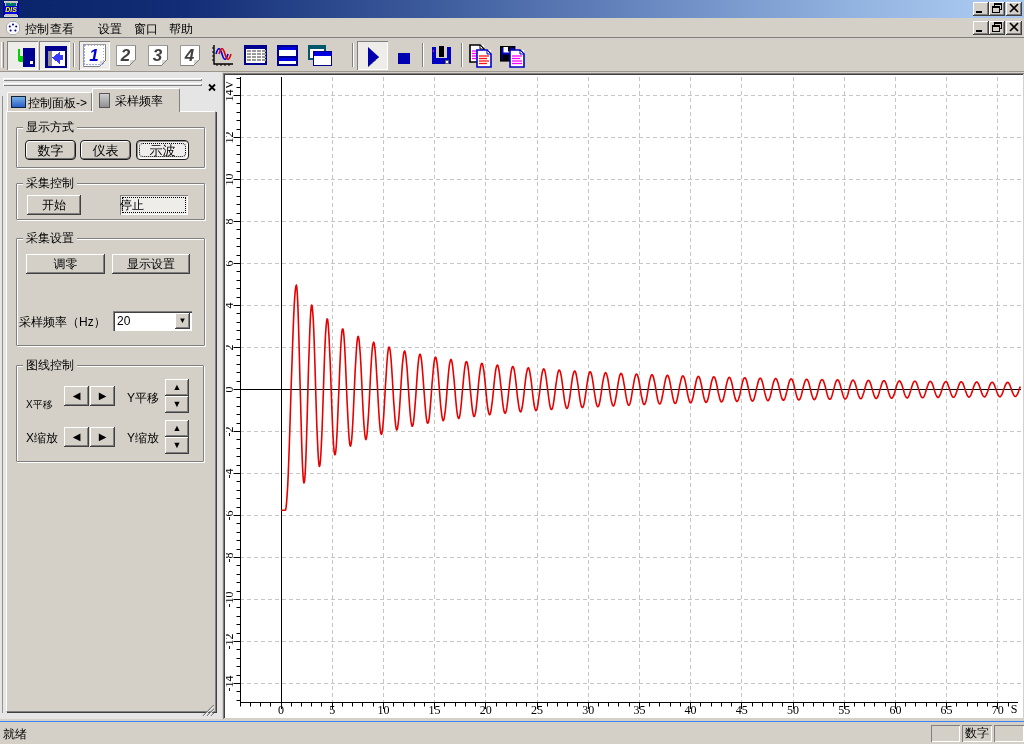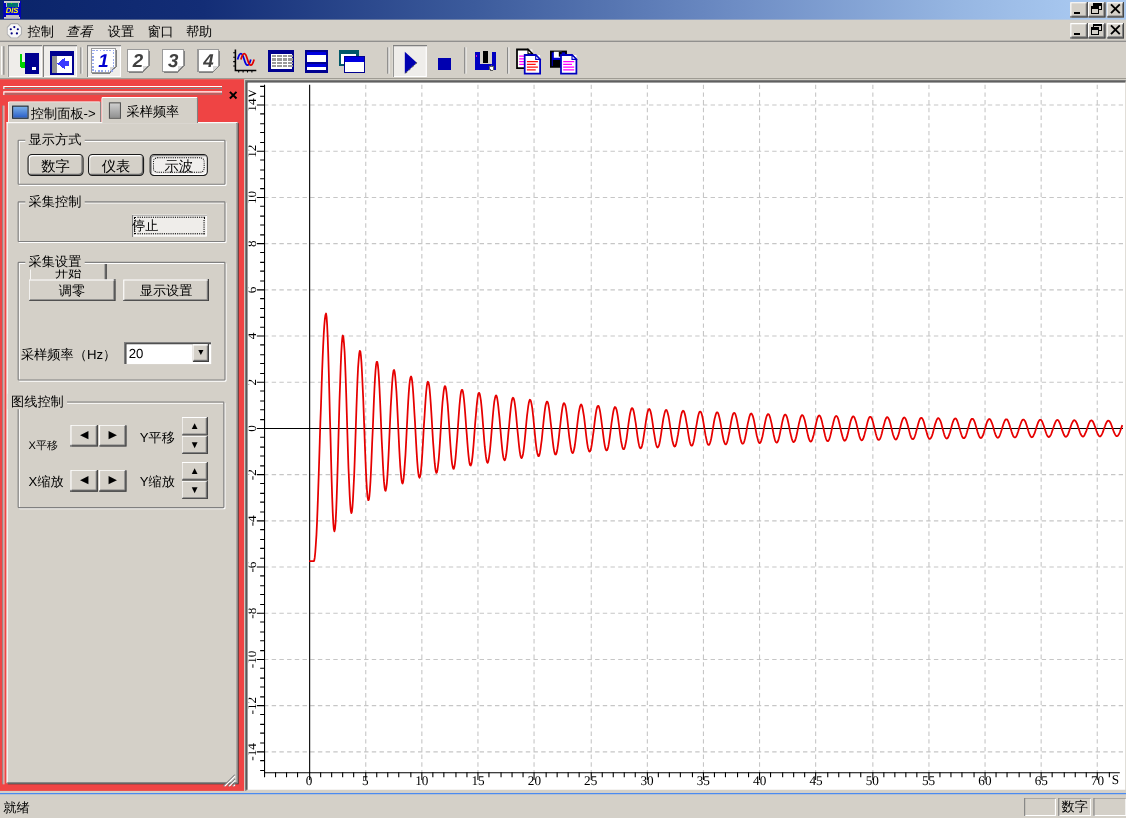--- a/index.html
+++ b/index.html
@@ -12,21 +12,21 @@
 #menubar{left:0;top:18px;width:1024px;height:20px;background:#d4d0c8;border-bottom:1px solid #808080;}
 .menuitem{top:3px;font-size:12px;color:#000;}
 
 #toolbar{left:0;top:39px;width:1024px;height:33px;background:#d4d0c8;border-bottom:1px solid #9a968e;}
 .tgrip{left:1px;top:3px;width:3px;height:26px;border-left:1px solid #fff;border-right:1px solid #808080;}
 .tsep{top:4px;width:2px;height:24px;border-left:1px solid #808080;border-right:1px solid #fff;}
 .tbtn{top:2px;width:31px;height:29px;}
 .tbtn.checked{background:#efedea;box-shadow:inset 1px 1px 0 #808080,inset -1px -1px 0 #fff;}
 .dither{background-image:linear-gradient(45deg,#d4d0c8 25%,transparent 25%,transparent 75%,#d4d0c8 75%),linear-gradient(45deg,#d4d0c8 25%,transparent 25%,transparent 75%,#d4d0c8 75%);background-size:2px 2px;background-position:0 0,1px 1px;background-color:#fff;}
 
-#pane{left:0;top:72px;width:222px;height:647px;background:#ef4444;}
+#pane{left:0;top:72px;width:222px;height:647px;background:#e5e5e5;}
 .griplines{left:3px;top:6px;width:199px;height:3px;box-shadow:inset 1px 1px 0 #fff,inset -1px -1px 0 #808080;}
 .tab{font-size:12px;color:#000;background:#d4d0c8;border:1px solid #808080;border-bottom:none;border-top:1px solid #fff;border-left:1px solid #fff;border-radius:2px 2px 0 0;}
 .groupbox{border:1px solid #808080;box-shadow:1px 1px 0 #fff,inset 1px 1px 0 #fff;border-radius:1px;}
 .grouplabel{top:-8px;left:7px;background:#d4d0c8;padding:0 3px;font-size:12px;line-height:14px;}
 .btn{background:#d4d0c8;box-shadow:inset -1px -1px 0 #404040,inset 1px 1px 0 #fff,inset -2px -2px 0 #808080;font-size:12px;text-align:center;color:#000;}
 .rbtn{background:#d4d0c8;border:1px solid #1a1a1a;border-radius:4px;box-shadow:inset -1px -1px 0 #707070,inset 1px 1px 0 #fff;font-size:13px;text-align:center;color:#000;}
 .rbtn.checked{background:#f0eeec;box-shadow:inset 1px 1px 0 #909090,inset -1px -1px 0 #fff;}
 .focusdot{position:absolute;left:3px;top:3px;right:3px;bottom:3px;outline:1px dotted #000;border-radius:3px;}
 
 #chartwrap{left:222px;top:72px;width:802px;height:647px;background:#d4d0c8;}
@@ -63,21 +63,21 @@
 <div id="menubar" class="abs">
   <div class="abs" id="mdiicon" style="left:6px;top:3px;width:13px;height:13px;"><svg width="14" height="14" viewBox="0 0 14 14">
         <path d="M4 0.5h6l3.5 3.5v6l-3.5 3.5h-6l-3.5-3.5v-6z" fill="#f8f8f8" stroke="#b0b0b0"></path>
         <circle cx="7" cy="3.6" r="1" fill="#000080"></circle>
         <circle cx="3.8" cy="5.6" r="1" fill="#000080"></circle>
         <circle cx="10.2" cy="5.6" r="1" fill="#000080"></circle>
         <circle cx="4.6" cy="9.4" r="1" fill="#000080"></circle>
         <circle cx="9.4" cy="9.4" r="1" fill="#000080"></circle>
       </svg></div>
   <div class="abs menuitem" style="left:25px;">控制</div>
-  <div class="abs menuitem" style="left:60px;font-style:italic;">查看</div>
+  <div class="abs menuitem" style="left:50px;">查看</div>
   <div class="abs menuitem" style="left:98px;">设置</div>
   <div class="abs menuitem" style="left:134px;">窗口</div>
   <div class="abs menuitem" style="left:169px;">帮助</div>
   <div class="abs capbtn" style="left:973px;top:3px;"><svg width="14" height="12" viewBox="0 0 14 12" shape-rendering="crispEdges">
         <rect x="2" y="9" width="6" height="2" fill="#000"></rect>
       </svg></div>
   <div class="abs capbtn" style="left:989px;top:3px;"><svg width="14" height="12" viewBox="0 0 14 12" shape-rendering="crispEdges">
         <rect x="4" y="1" width="7" height="6" fill="none" stroke="#000"></rect>
         <rect x="4" y="1" width="7" height="2" fill="#000"></rect>
         <rect x="2" y="4" width="7" height="6" fill="#d4d0c8" stroke="#000"></rect>
@@ -241,35 +241,35 @@
   <div class="abs" style="left:6px;top:39px;width:210px;height:601px;border:1px solid #808080;border-top:1px solid #fff;border-left:1px solid #fff;box-shadow:1px 1px 0 #404040;background:#d4d0c8;"></div>
 
   <div class="abs groupbox" style="left:16px;top:55px;width:189px;height:41px;"></div>
   <div class="abs grouplabel" style="left:23px;top:48px;">显示方式</div>
   <div class="abs rbtn" style="left:25px;top:68px;width:51px;height:20px;line-height:19px;">数字</div>
   <div class="abs rbtn" style="left:80px;top:68px;width:51px;height:20px;line-height:19px;">仪表</div>
   <div class="abs rbtn checked" style="left:136px;top:68px;width:53px;height:20px;line-height:19px;">示波<span class="focusdot"></span></div>
 
   <div class="abs groupbox" style="left:16px;top:111px;width:189px;height:37px;"></div>
   <div class="abs grouplabel" style="left:23px;top:104px;">采集控制</div>
-  <div class="abs btn" style="left:27px;top:123px;width:70px;height:20px;line-height:20px;margin-top:43px;">开始</div>
+  <div class="abs btn" style="left:27px;top:123px;width:54px;height:20px;line-height:20px;">开始</div>
   <div class="abs" style="left:120px;top:123px;width:68px;height:20px;background:#efedea;box-shadow:inset 1px 1px 0 #808080,inset -1px -1px 0 #fff;font-size:12px;text-align:left;line-height:20px;">停止<span class="abs" style="left:3px;top:3px;right:3px;bottom:3px;outline:1px dotted #000;"></span></div>
 
   <div class="abs groupbox" style="left:16px;top:166px;width:189px;height:108px;"></div>
   <div class="abs grouplabel" style="left:23px;top:159px;">采集设置</div>
   <div class="abs btn" style="left:26px;top:182px;width:79px;height:20px;line-height:20px;">调零</div>
   <div class="abs btn" style="left:112px;top:182px;width:78px;height:20px;line-height:20px;">显示设置</div>
   <div class="abs" style="left:19px;top:242px;font-size:12px;">采样频率（Hz）</div>
   <div class="abs" style="left:113px;top:239px;width:79px;height:20px;background:#fff;box-shadow:inset 1px 1px 0 #808080,inset 2px 2px 0 #404040,inset -1px -1px 0 #fff;">
     <span class="abs" style="left:4px;top:3px;font-size:12px;">20</span>
     <span class="abs btn" style="left:62px;top:2px;width:15px;height:16px;font-size:8px;line-height:16px;">▼</span>
   </div>
 
   <div class="abs groupbox" style="left:16px;top:293px;width:188px;height:97px;"></div>
-  <div class="abs grouplabel" style="left:7px;top:286px;">图线控制</div>
+  <div class="abs grouplabel" style="left:23px;top:286px;">图线控制</div>
   <div class="abs" style="left:26px;top:326px;font-size:10px;">X平移</div>
   <div class="abs btn" style="left:64px;top:314px;width:25px;height:20px;font-size:10px;line-height:20px;">◀</div>
   <div class="abs btn" style="left:90px;top:314px;width:25px;height:20px;font-size:10px;line-height:20px;">▶</div>
   <div class="abs" style="left:127px;top:318px;font-size:12px;">Y平移</div>
   <div class="abs btn" style="left:165px;top:307px;width:24px;height:17px;font-size:9px;line-height:17px;">▲</div>
   <div class="abs btn" style="left:165px;top:324px;width:24px;height:17px;font-size:9px;line-height:17px;">▼</div>
   <div class="abs" style="left:26px;top:358px;font-size:12px;">X缩放</div>
   <div class="abs btn" style="left:64px;top:355px;width:25px;height:20px;font-size:10px;line-height:20px;">◀</div>
   <div class="abs btn" style="left:90px;top:355px;width:25px;height:20px;font-size:10px;line-height:20px;">▶</div>
   <div class="abs" style="left:127px;top:358px;font-size:12px;">Y缩放</div>

